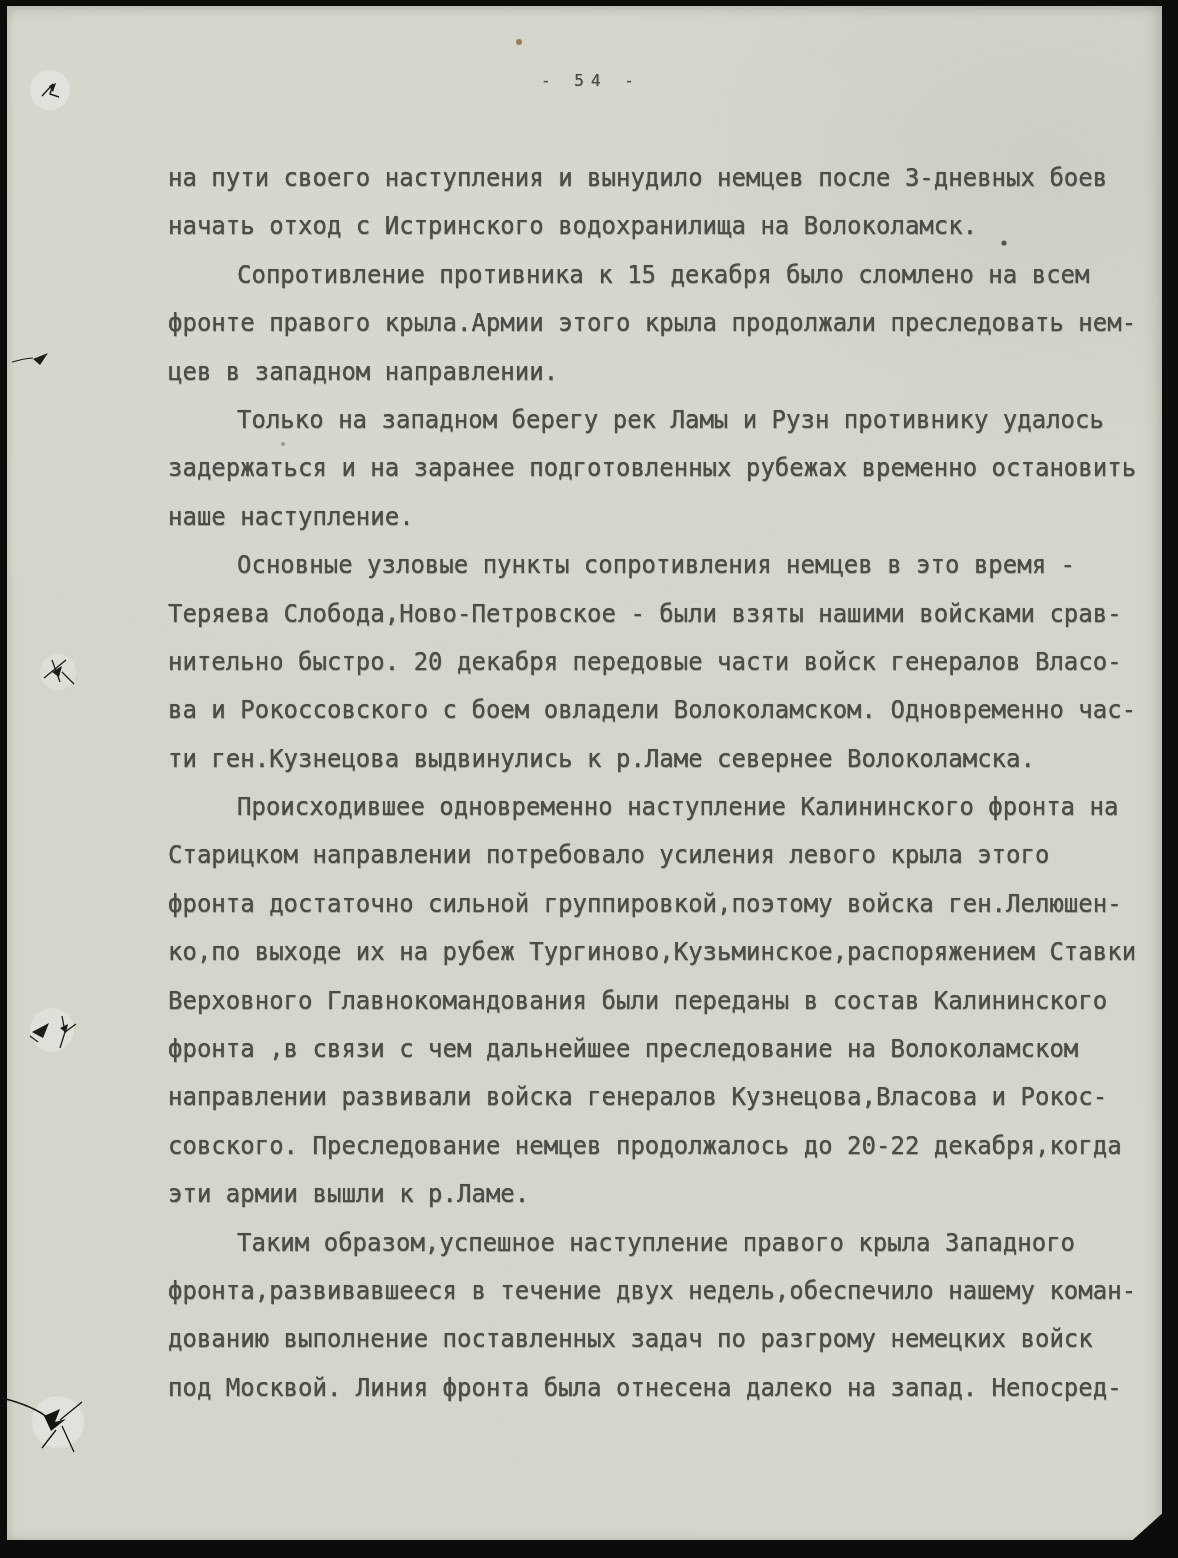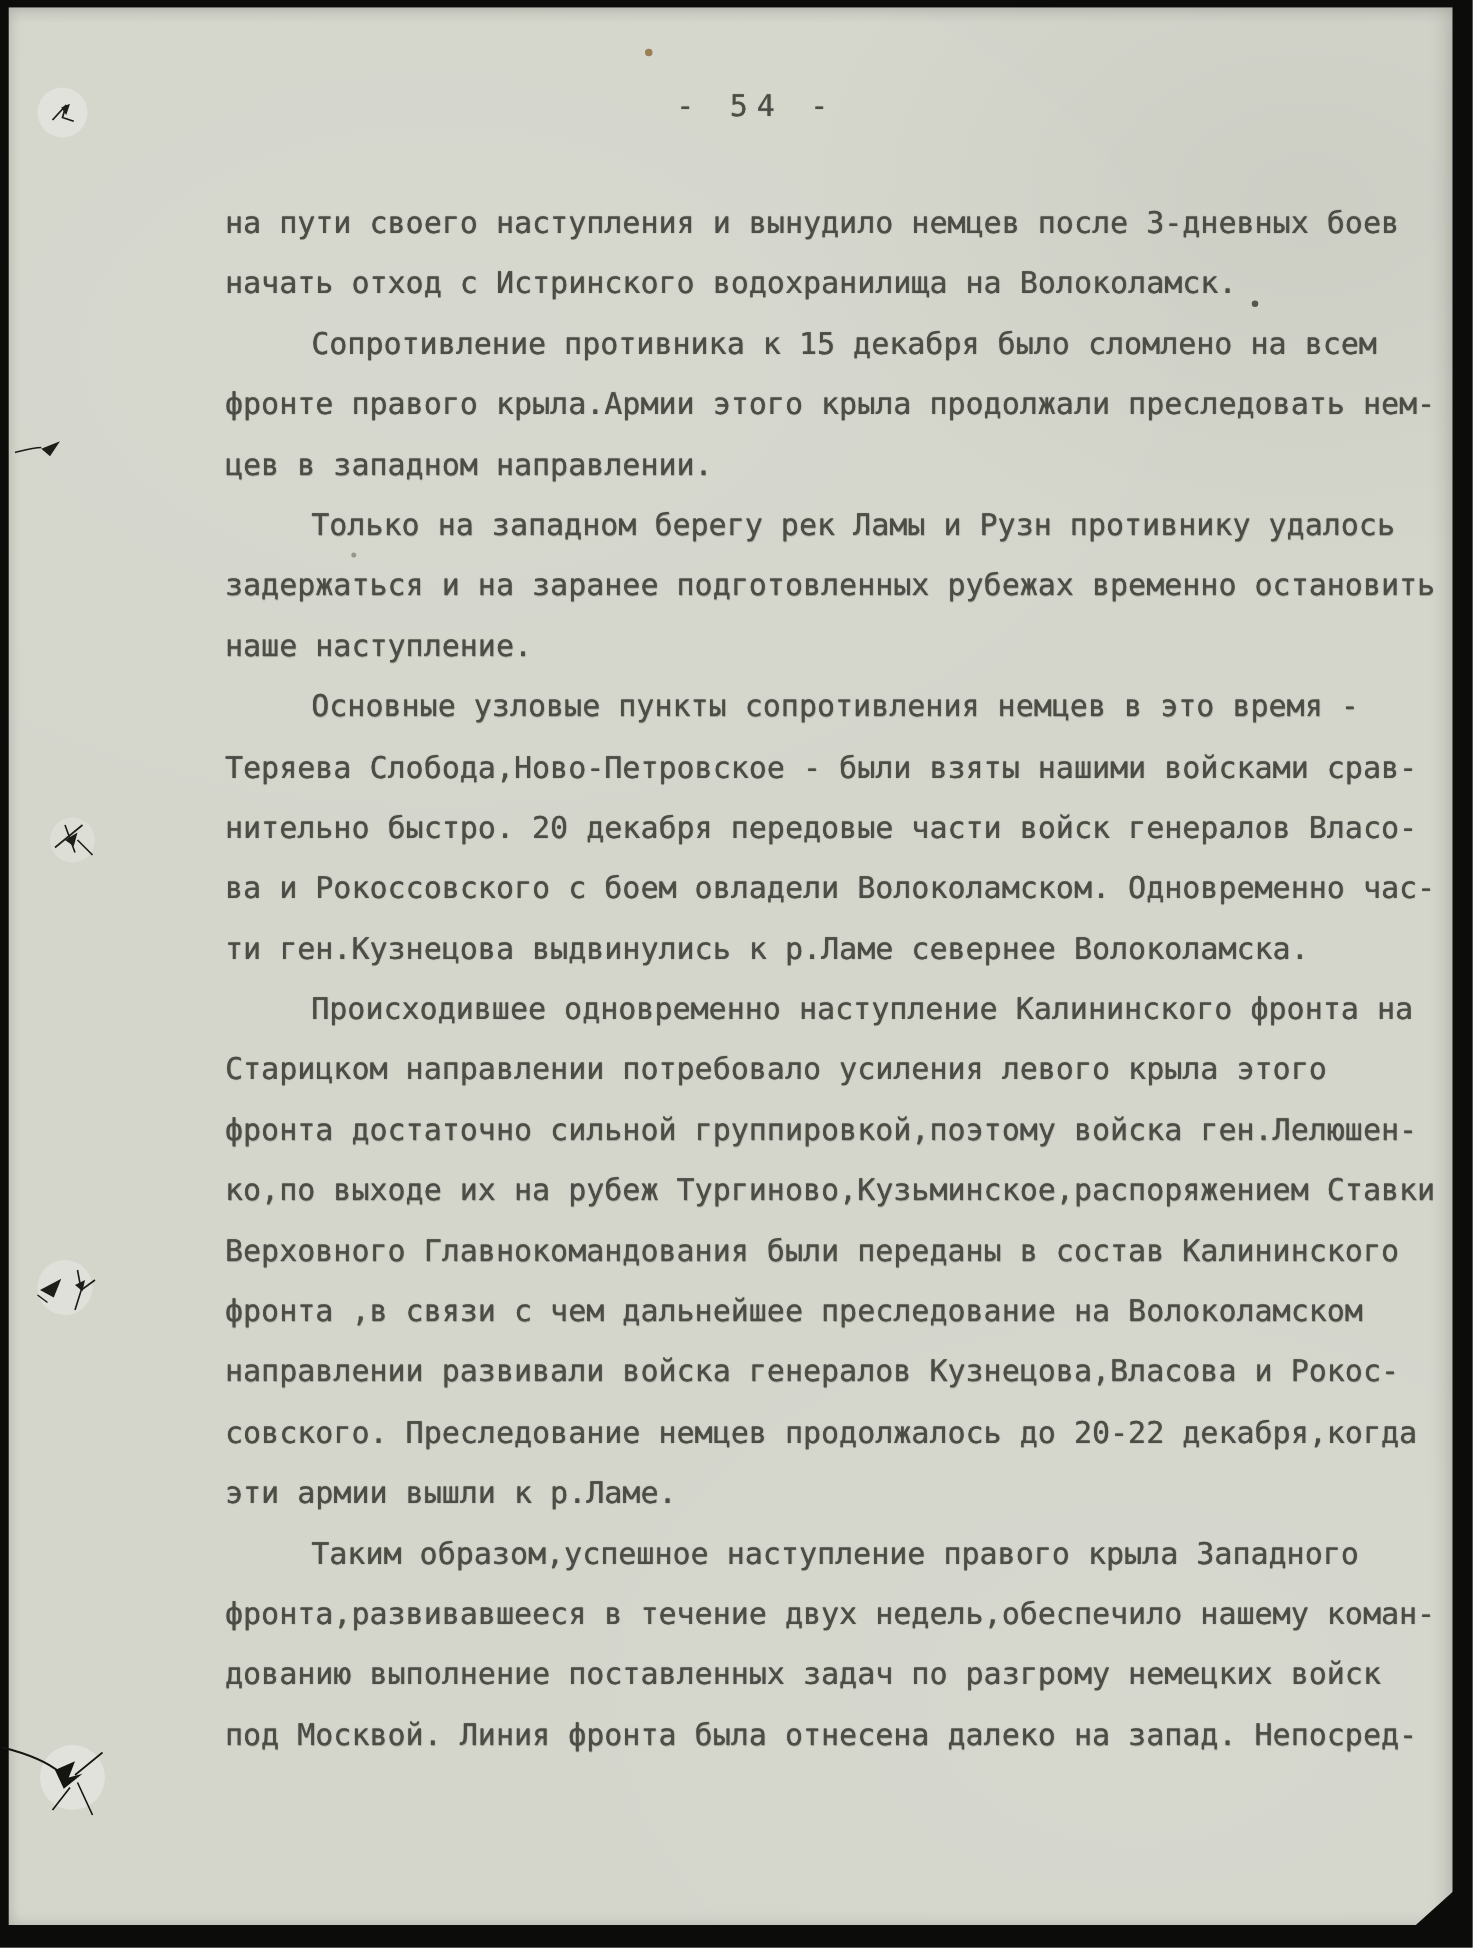--- a/index.html
+++ b/index.html
@@ -20,36 +20,35 @@
       radial-gradient(700px 500px at 90% 10%, rgba(0,0,0,0.035), transparent 60%),
       #d4d6cc;
     box-shadow:
       inset -7px 0 14px rgba(0,0,0,0.10),
       inset 0 5px 10px rgba(0,0,0,0.06),
       inset 4px 0 8px rgba(0,0,0,0.05);
   }
   .page-number{
     position:absolute;
     left:541px;top:71px;
-    font-size:24px;
+    font-size:16px;
     letter-spacing:7px;
     color:#4c4d46;
     text-shadow:0 0 0.7px rgba(60,60,54,0.75);
     white-space:pre;
   }
   .text{
     position:absolute;
     left:168px;top:154px;
     width:985px;
     font-size:24px;
     line-height:48.4px;
     color:#4c4d46;
     text-shadow:0 0 0.7px rgba(60,60,54,0.75), 0.4px 0.5px 0.6px rgba(60,60,54,0.30);
     white-space:pre;
-    margin-left:12px;
   }
   .line{height:48.4px;}
   .line.indent{text-indent:69px;}
   .artifacts{
     position:absolute;left:0;top:0;width:1178px;height:1558px;
     pointer-events:none;
   }
   .corner-cut{
     position:absolute;
     left:1126px;top:1510px;

